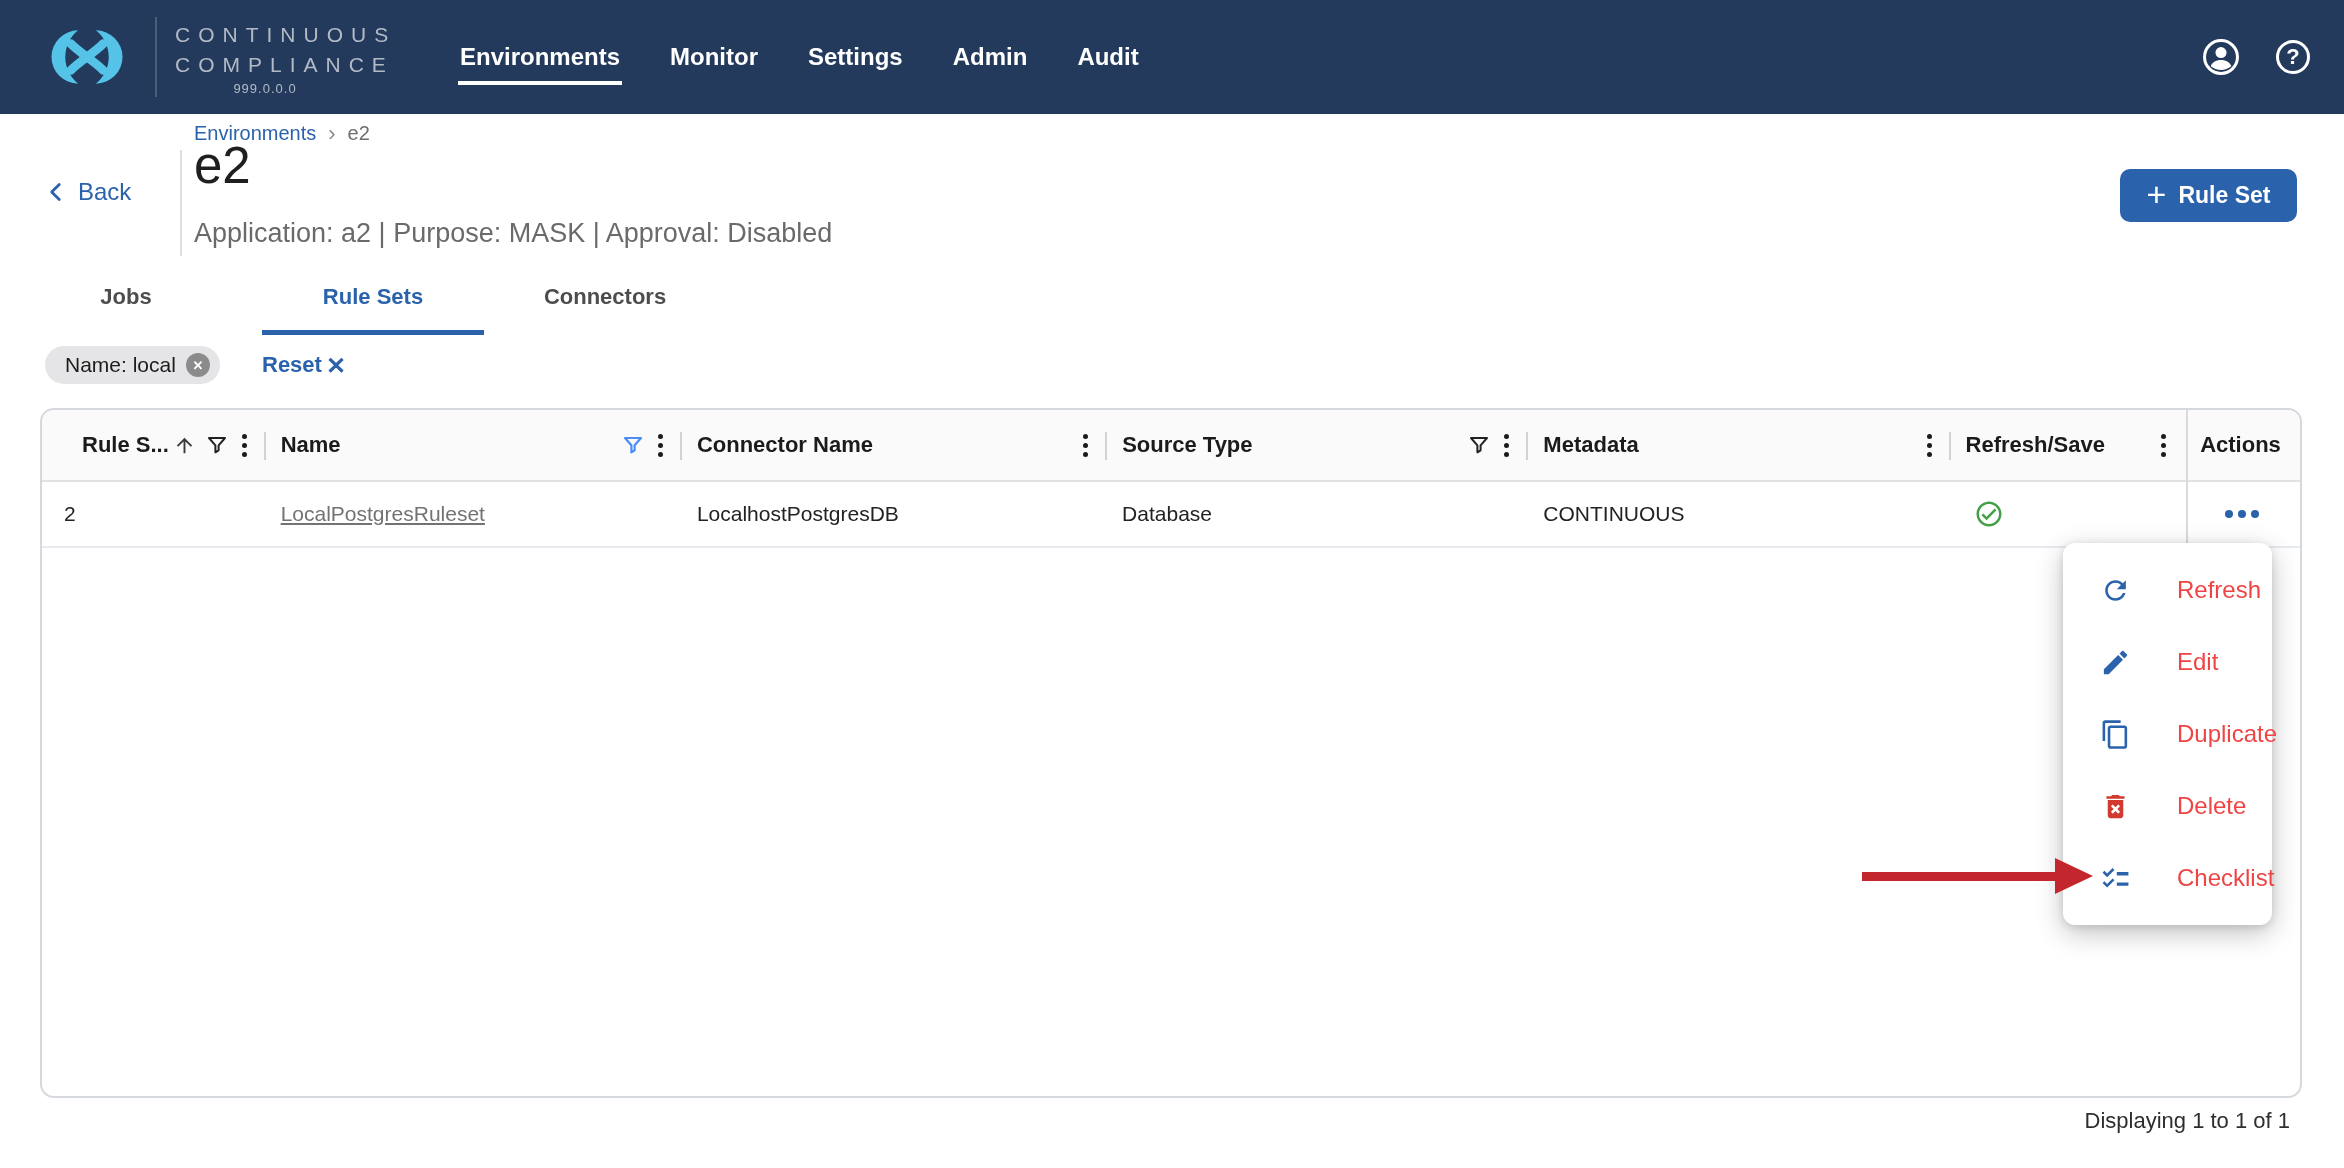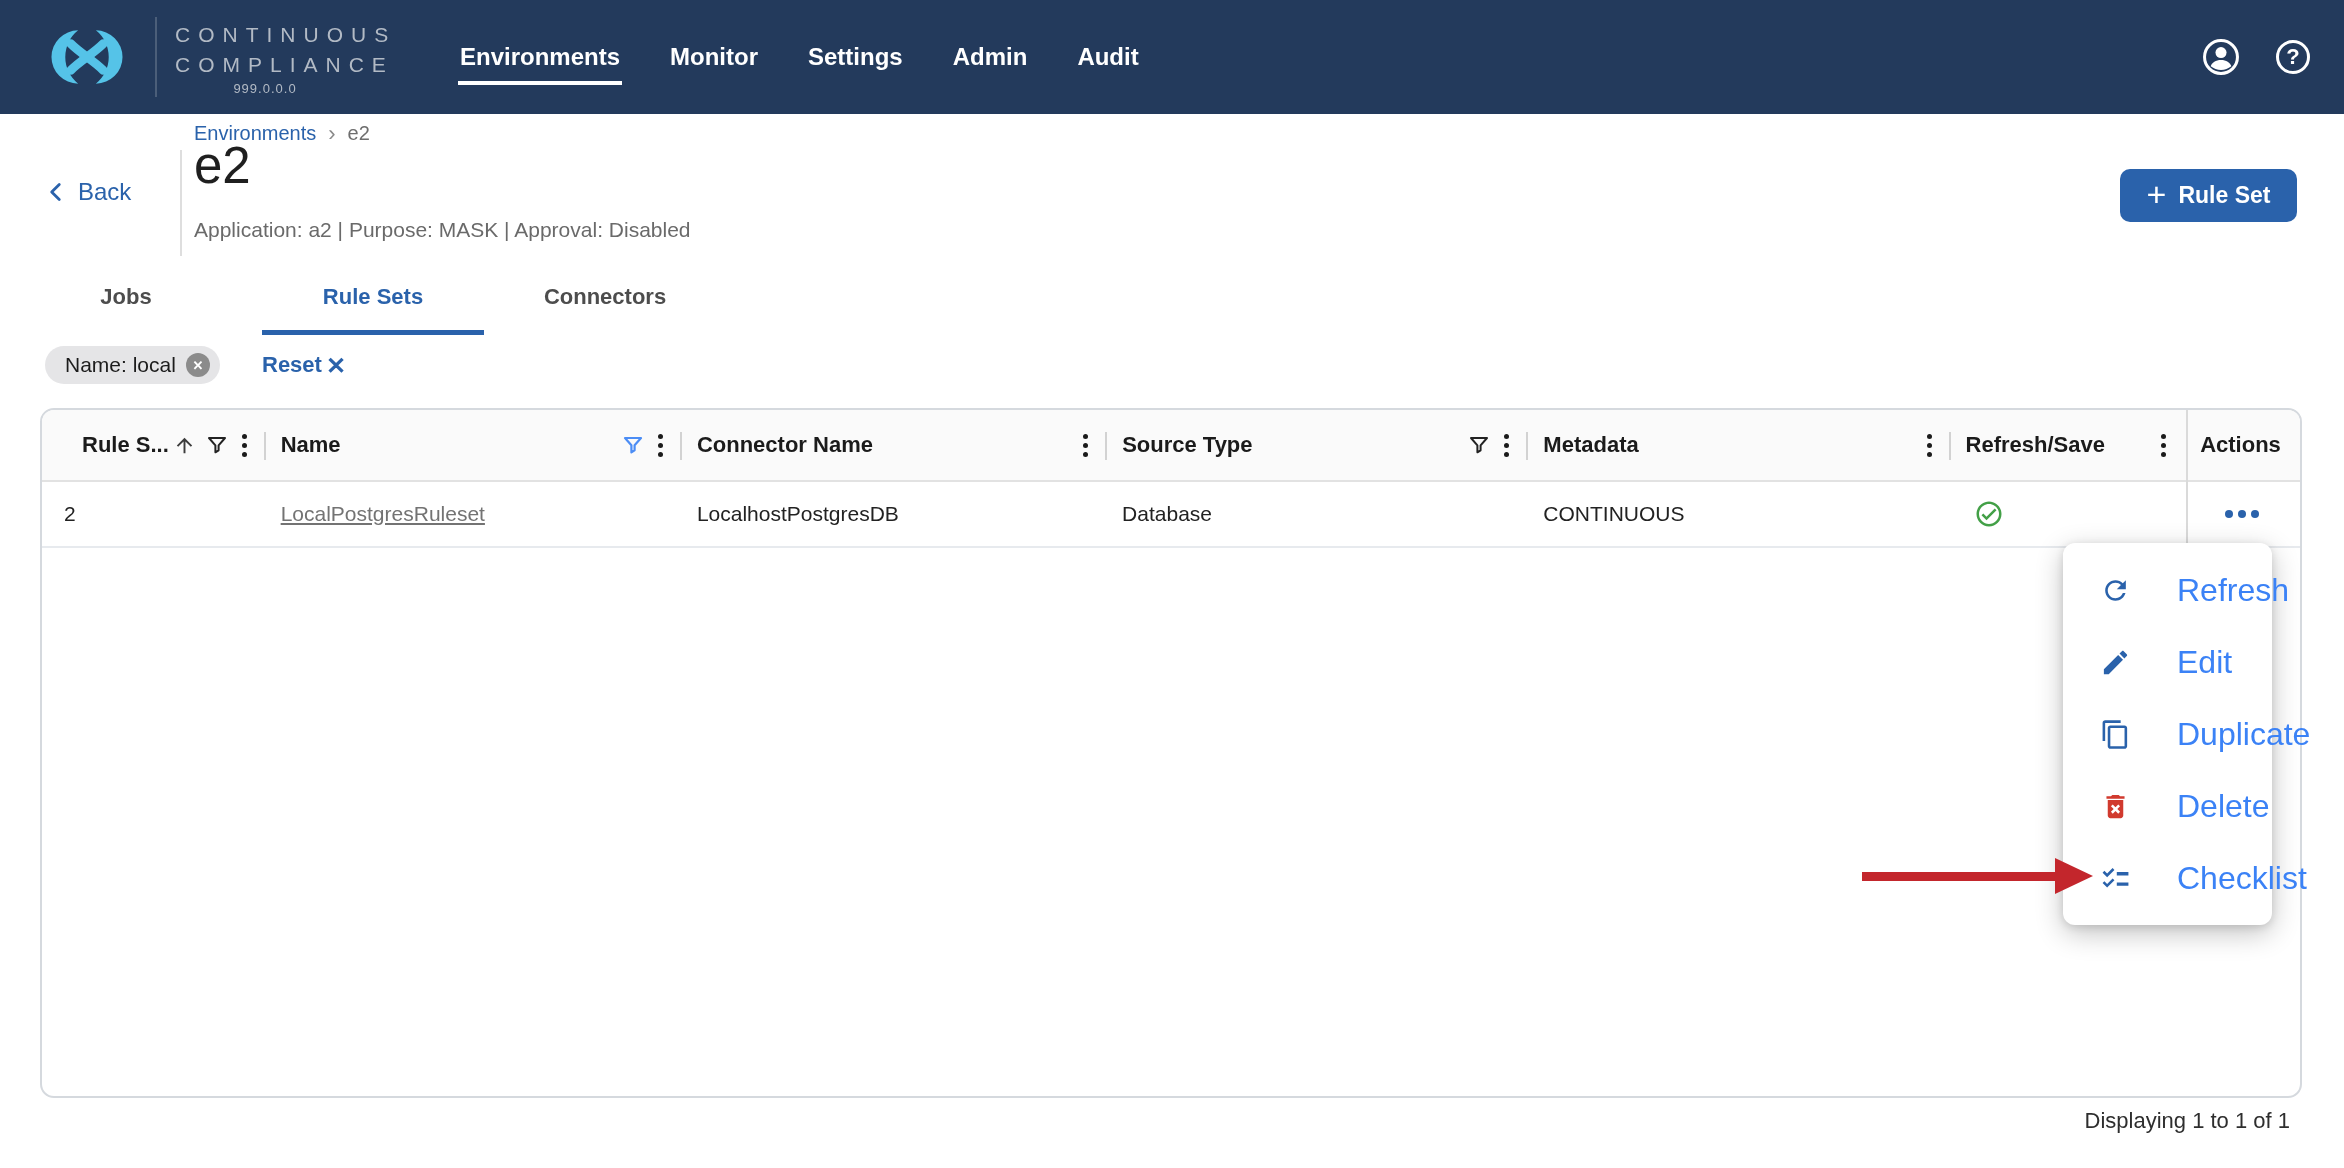--- a/index.html
+++ b/index.html
@@ -26,21 +26,21 @@
                  font-size:22px; font-weight:bold; display:flex; align-items:center; justify-content:center; }
   
   .breadcrumb { position:absolute; left:194px; top:122px; display:flex; align-items:center; gap:12px; font-size:20px; }
   .breadcrumb .crumb-link { color:#2a62ab; cursor:pointer; }
   .breadcrumb .crumb-sep { color:#8a8a8a; font-size:22px; line-height:20px; }
   .breadcrumb .crumb-current { color:#6e6e6e; }
   .back-link { position:absolute; left:42px; top:178px; display:flex; align-items:center; gap:8px;
                color:#2a62ab; font-size:24px; font-weight:500; cursor:pointer; }
   .title-divider { position:absolute; left:180px; top:150px; width:2px; height:106px; background:#dedede; }
   .page-title { position:absolute; left:194px; top:136px; font-size:51px; font-weight:420; color:#1f1f1f; }
-  .page-subtitle { position:absolute; left:194px; top:218px; font-size:21px; color:#6a6a6a; }
+  .page-subtitle { position:absolute; left:194px; top:218px; font-size:27px; color:#6a6a6a; }
   .add-btn { position:absolute; left:2120px; top:169px; width:177px; height:53px; background:#2a62ab;
              border:none; border-radius:10px; color:#ffffff; display:flex; align-items:center; justify-content:center;
              gap:12px; cursor:pointer; }
   .add-btn .plus { font-size:34px; font-weight:300; margin-top:-3px; }
   .add-btn .lbl { font-size:23px; font-weight:bold; }
   
   .tab { position:absolute; top:284px; text-align:center; font-size:22px; font-weight:bold; color:#4d4d4d; cursor:pointer; }
   .tab.t1 { left:60px; width:132px; }
   .tab.t2 { left:262px; width:222px; color:#2a62ab; }
   .tab.t3 { left:505px; width:200px; }
@@ -73,21 +73,21 @@
   .cell.center { justify-content:center; }
   .cell a { color:#737373; text-decoration:underline; cursor:pointer; }
   .cell.c6 { padding-left:24px; }
   .hdots { display:flex; gap:5px; padding:6px 4px; cursor:pointer; }
   .hdots i { width:8px; height:8px; border-radius:50%; background:#2a62ab; }
   .table-footer { position:absolute; right:54px; top:1108px; font-size:22px; color:#2e2e2e; }
   
   .menu { position:absolute; left:2063px; top:543px; width:209px; padding:11px 0; background:#ffffff;
           border-radius:12px; box-shadow:0 8px 28px rgba(0,0,0,0.24), 0 2px 8px rgba(0,0,0,0.12); z-index:10; }
   .menu-item { height:72px; display:flex; align-items:center; padding-left:37px; gap:46px;
-               font-size:32px; color:#3b82f6; cursor:pointer; }
+               font-size:24px; color:#ef4444; cursor:pointer; }
   .menu-item svg { flex:0 0 auto; }
   
   .arrow-line { position:absolute; left:1862px; top:872px; width:196px; height:9px; background:#c3262c; z-index:11; }
   .arrow-head { position:absolute; left:2055px; top:858px; width:0; height:0; z-index:11;
                 border-left:38px solid #c3262c; border-top:18px solid transparent; border-bottom:18px solid transparent; }
 </style>
 </head>
 <body>
 
 <header class="navbar">

